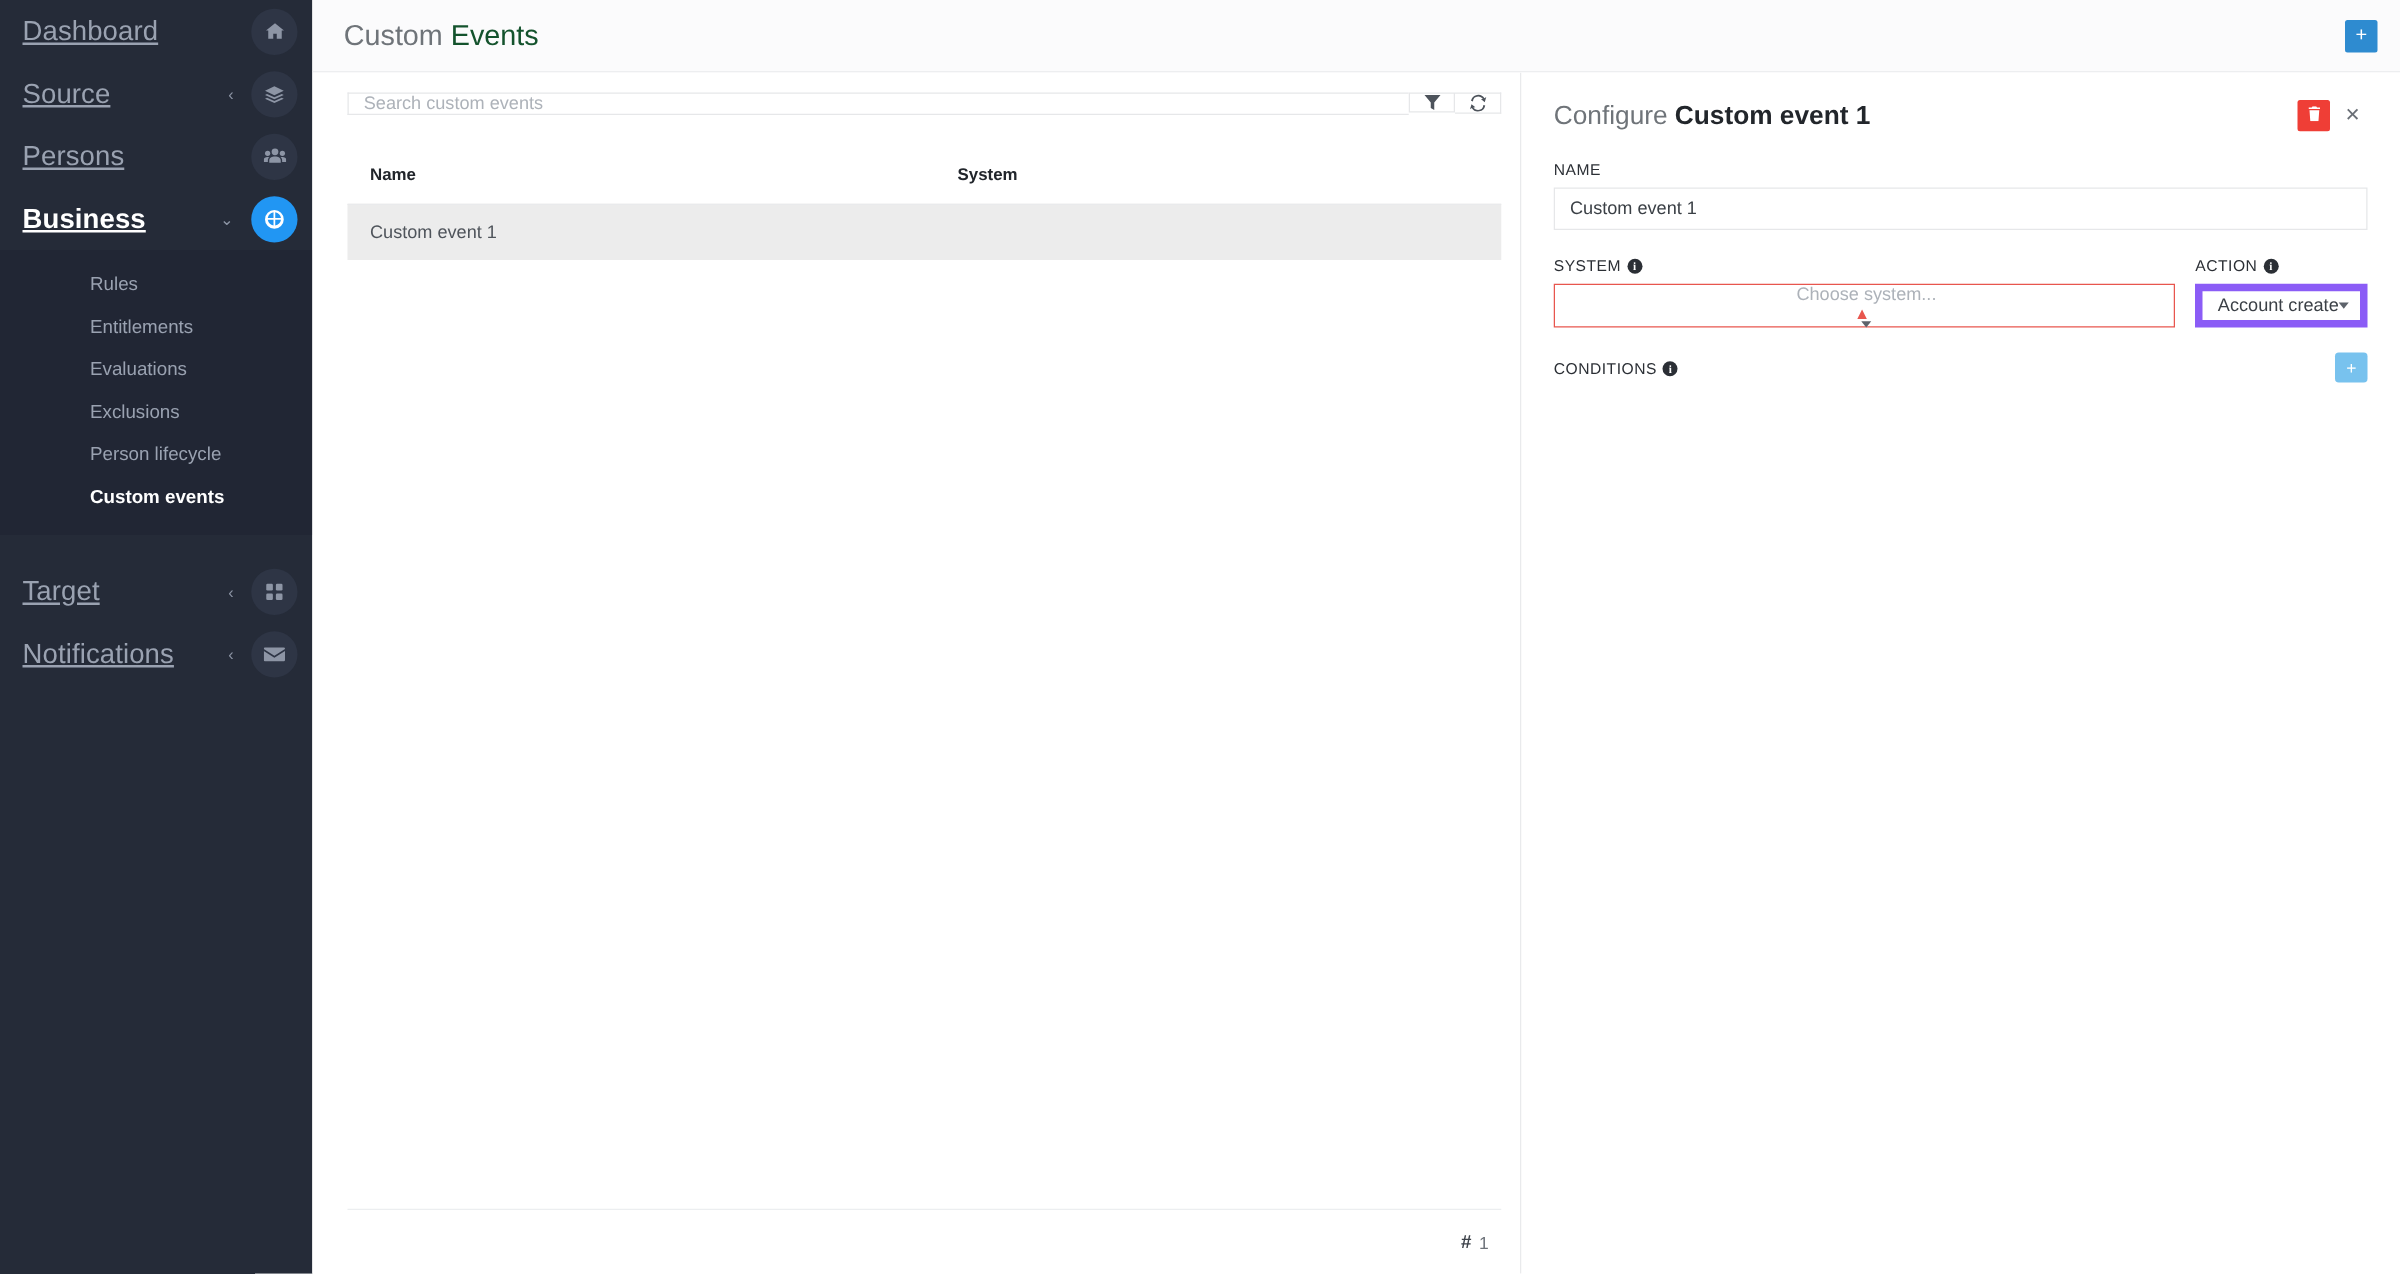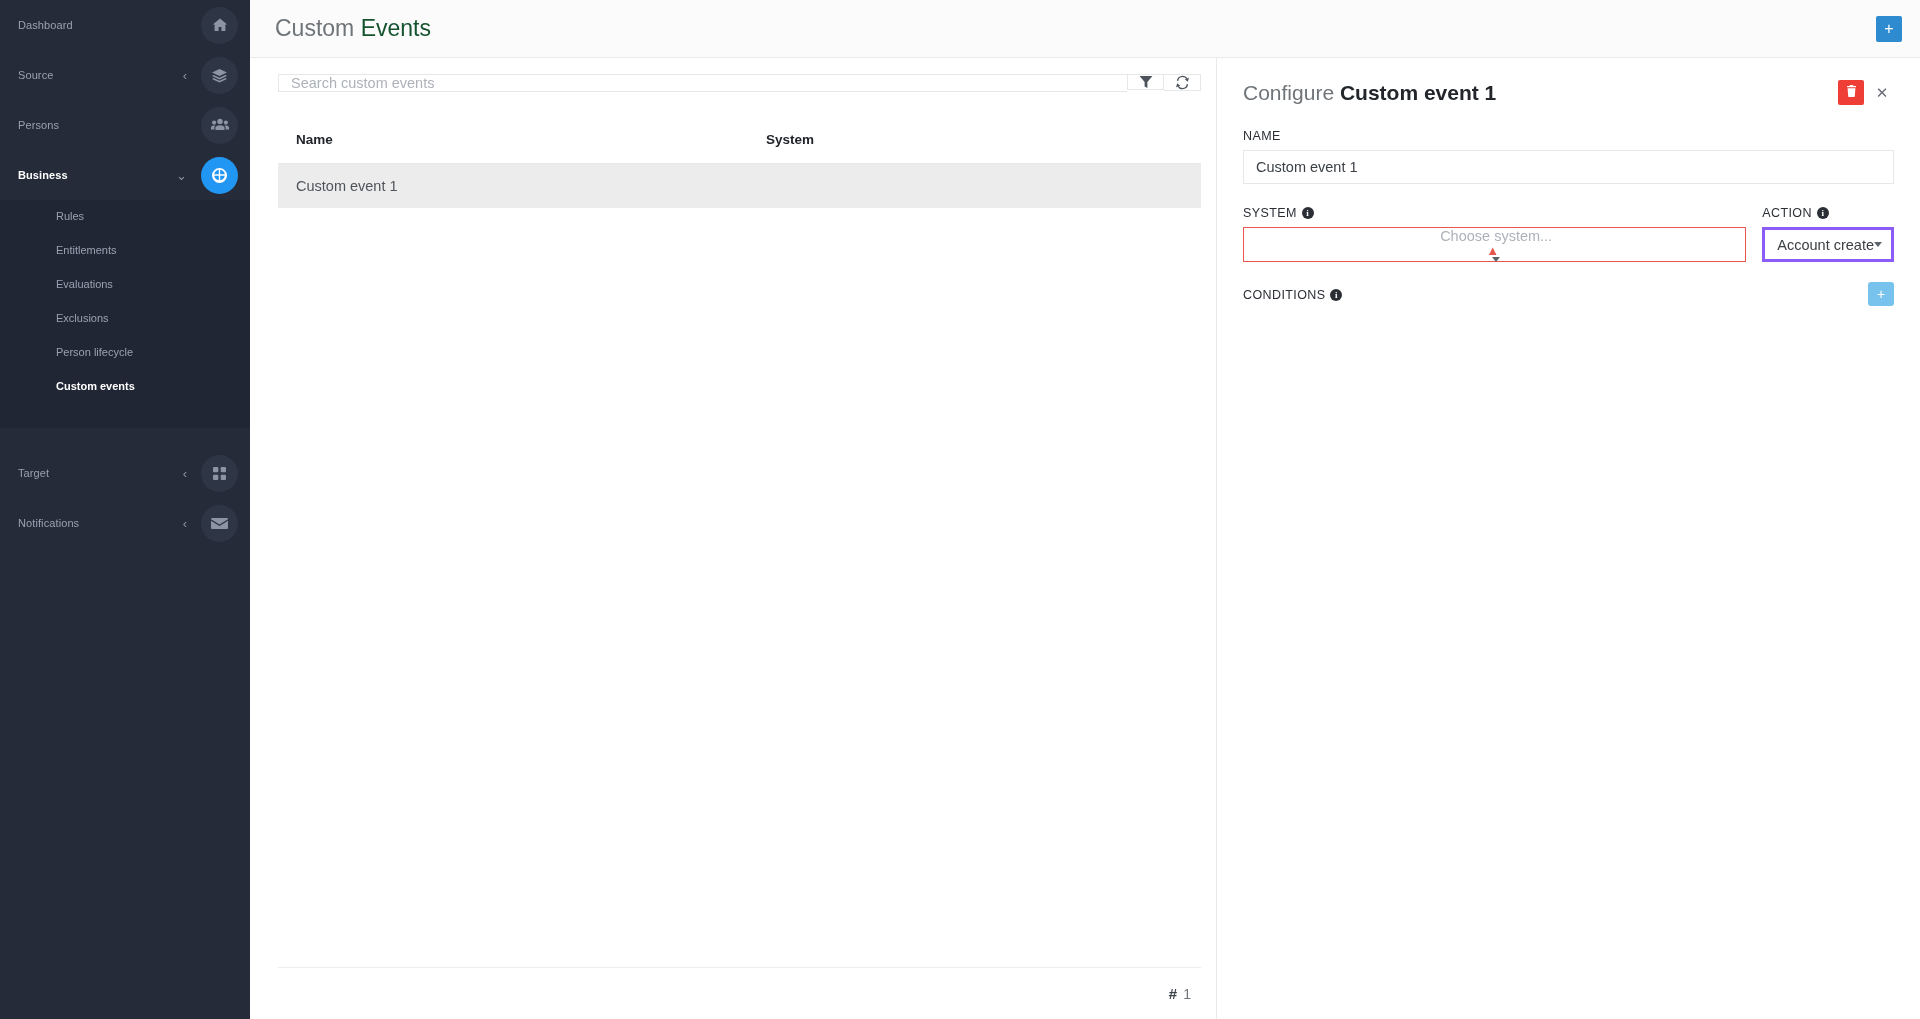--- a/index.html
+++ b/index.html
@@ -22,24 +22,25 @@
   }
   .nav-item {
     height: 50px;
     display: flex;
     align-items: center;
     position: relative;
     padding-left: 18px;
     cursor: pointer;
   }
   .nav-item .nav-label {
-    font-size: 11px;
+    font-size: 22px;
     color: #9aa2b1;
     letter-spacing: .1px;
     flex: 1;
+    text-decoration: underline;
   }
   .nav-item.active .nav-label { color: #ffffff; font-weight: bold; }
   .nav-item .chevron {
     color: #8b93a3;
     font-size: 13px;
     margin-right: 14px;
     line-height: 1;
     display: inline-block;
   }
   .nav-item .chev-left { transform: none; }
@@ -53,23 +54,23 @@
     flex: 0 0 37px;
   }
   .nav-circle.accent { background: #2196f3; }
   .nav-circle svg { display: block; }
   .subnav {
     background: #212634;
     padding: 10px 0 14px 0;
   }
   .subnav-item {
     height: 34px;
-    display: flex; 
-    padding-left: 56px;
-    font-size: 11px;
+    display: flex; align-items: center;
+    padding-left: 72px;
+    font-size: 15px;
     color: #9aa2b1;
     cursor: pointer;
   }
   .subnav-item.active { color: #ffffff; font-weight: bold; }
   .nav-gap { height: 20px; }
 
   
   .main {
     flex: 1;
     height: 1019px;
@@ -280,21 +281,21 @@
   .two-col {
     display: flex;
     margin-top: 22px;
     gap: 16px;
     align-items: flex-start;
   }
   .col-system { flex: 1; min-width: 0; }
   .col-action { flex: 0 0 112px; }
   .select-box {
     height: 35px;
-    border: 3px solid #8b5cf6;
+    border: 6px solid #8b5cf6;
     background: #fff;
     display: flex;
     align-items: center;
     padding: 0 9px 0 12px;
     cursor: pointer;
     font-size: 14.5px;
     color: #3b4046;
   }
   .select-box.invalid { border: 1px solid #e8564e; flex-direction: column; }
   .select-box .ph { color: #adb2b9; flex: 1; }

